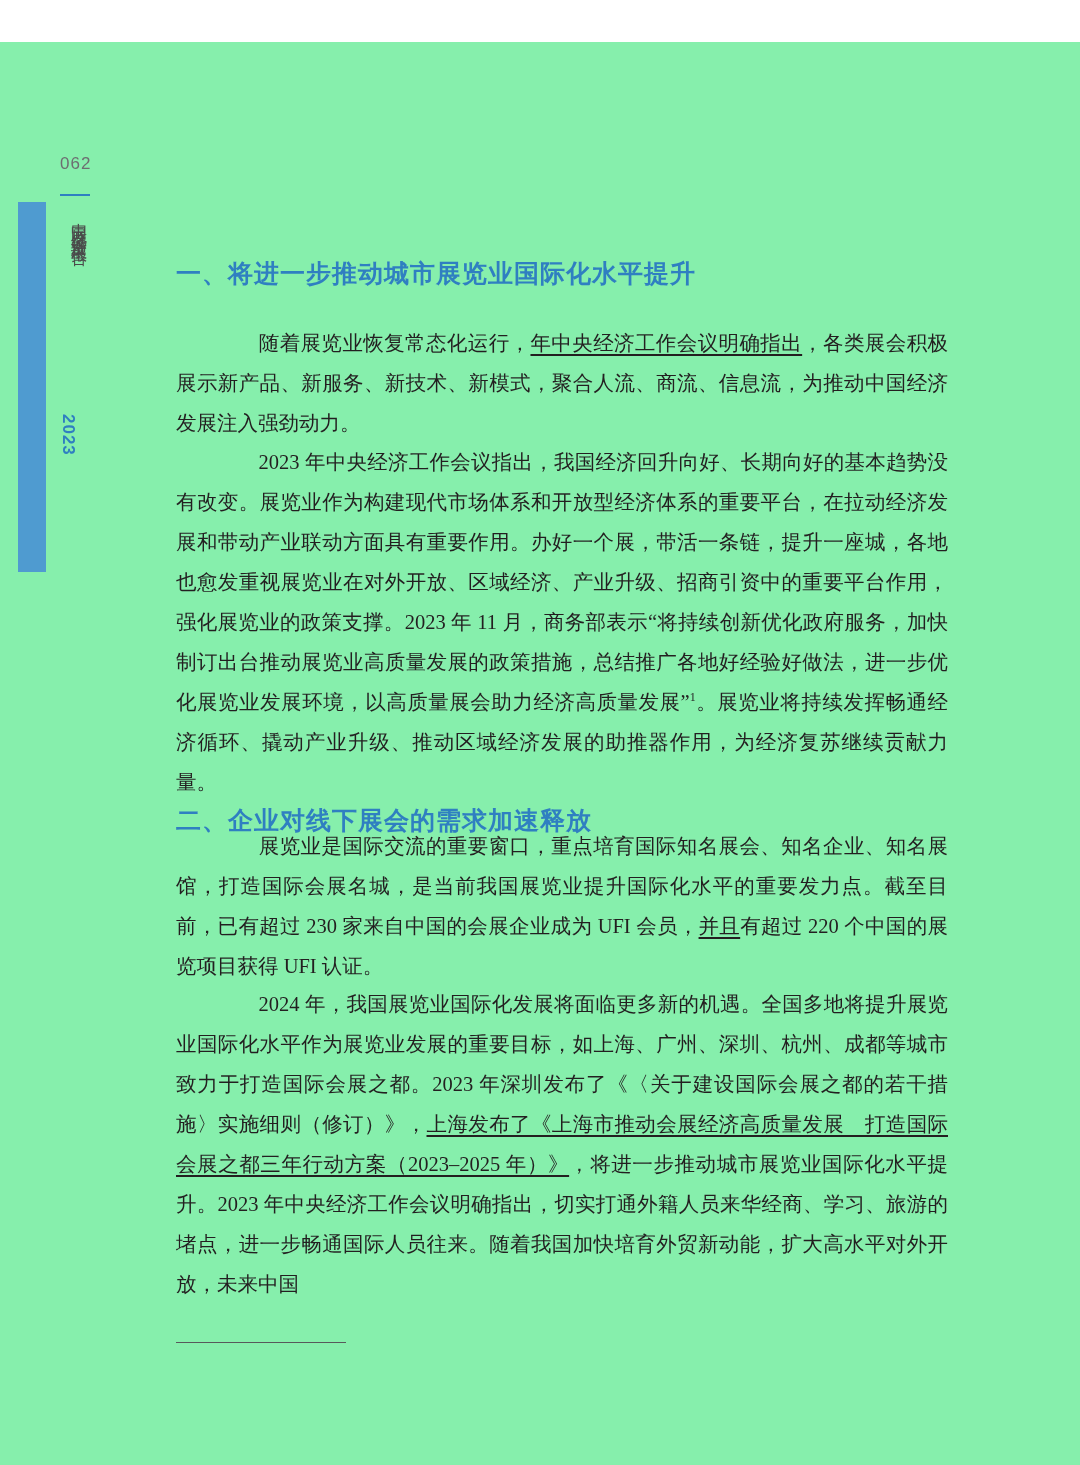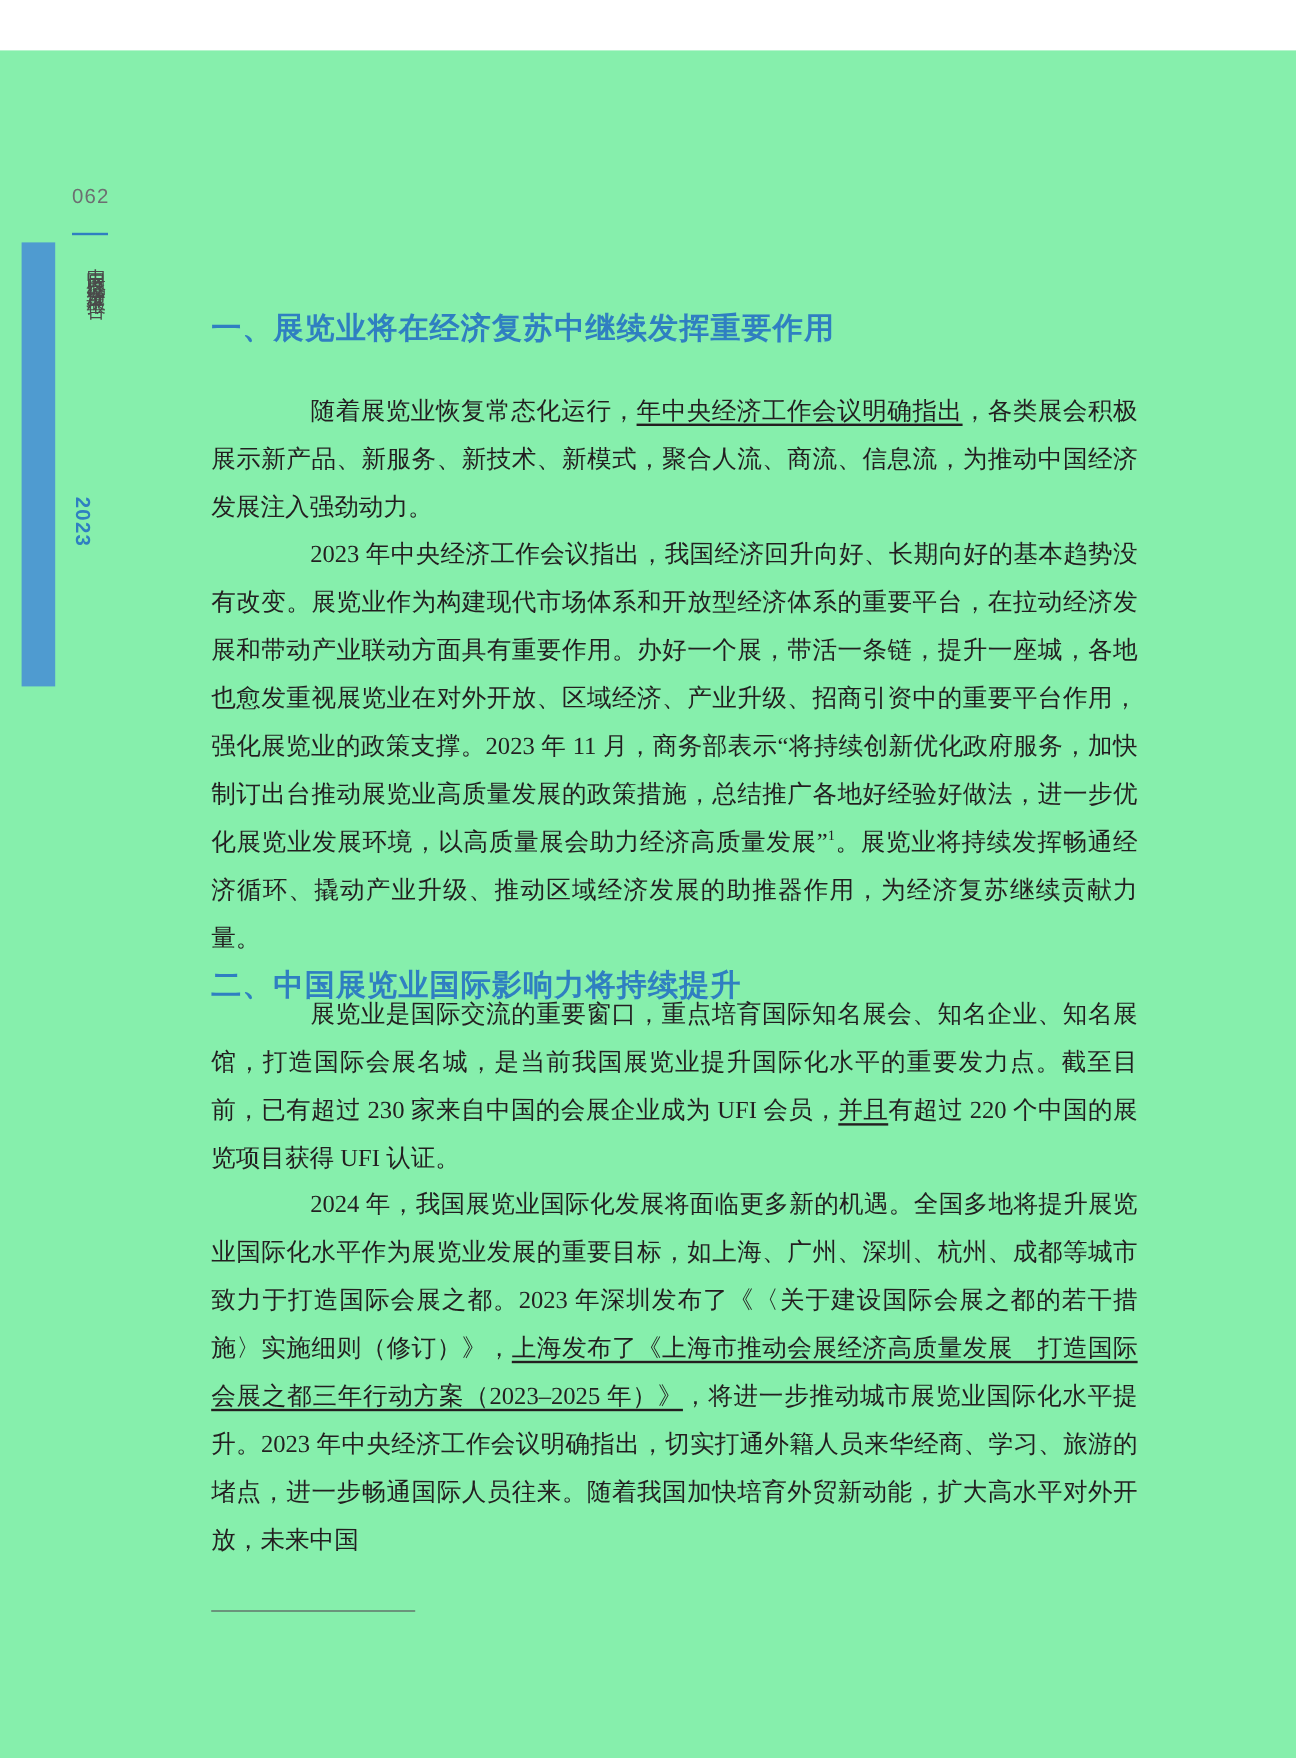--- a/index.html
+++ b/index.html
@@ -141,31 +141,31 @@
   <div class="side-rail">
     <div class="folio">062</div>
     <div class="rail-rule"></div>
     <div class="rail-bar"></div>
     <div class="rail-title">中国展览经济发展报告</div>
     <div class="rail-year">2023</div>
   </div>
 
   <div class="content">
 
-    <h2 class="section-heading h-1">一、展览业将在经济复苏中继续发挥重要作用</h2>
+    <h2 class="section-heading h-1">一、将进一步推动城市展览业国际化水平提升</h2>
 
     <p class="body p-1">
       　　随着展览业恢复常态化运行，<span class="u">年中央经济工作会议明确指出</span>，各类展会积极展示新产品、新服务、新技术、新模式，聚合人流、商流、信息流，为推动中国经济发展注入强劲动力。
     </p>
 
     <p class="body p-2">
       　　2023 年中央经济工作会议指出，我国经济回升向好、长期向好的基本趋势没有改变。展览业作为构建现代市场体系和开放型经济体系的重要平台，在拉动经济发展和带动产业联动方面具有重要作用。办好一个展，带活一条链，提升一座城，各地也愈发重视展览业在对外开放、区域经济、产业升级、招商引资中的重要平台作用，强化展览业的政策支撑。2023 年 11 月，商务部表示“将持续创新优化政府服务，加快制订出台推动展览业高质量发展的政策措施，总结推广各地好经验好做法，进一步优化展览业发展环境，以高质量展会助力经济高质量发展”<sup>1</sup>。展览业将持续发挥畅通经济循环、撬动产业升级、推动区域经济发展的助推器作用，为经济复苏继续贡献力量。
     </p>
 
-    <h2 class="section-heading h-2">二、中国展览业国际影响力将持续提升</h2>
+    <h2 class="section-heading h-2">二、企业对线下展会的需求加速释放</h2>
 
     <p class="body p-3">
       　　展览业是国际交流的重要窗口，重点培育国际知名展会、知名企业、知名展馆，打造国际会展名城，是当前我国展览业提升国际化水平的重要发力点。截至目前，已有超过 230 家来自中国的会展企业成为 UFI 会员，<span class="u">并且</span>有超过 220 个中国的展览项目获得 UFI 认证。
     </p>
 
     <p class="body p-4">
       　　2024 年，我国展览业国际化发展将面临更多新的机遇。全国多地将提升展览业国际化水平作为展览业发展的重要目标，如上海、广州、深圳、杭州、成都等城市致力于打造国际会展之都。2023 年深圳发布了《〈关于建设国际会展之都的若干措施〉实施细则（修订）》，<span class="u">上海发布了《上海市推动会展经济高质量发展　打造国际会展之都三年行动方案（2023–2025 年）》</span>，将进一步推动城市展览业国际化水平提升。2023 年中央经济工作会议明确指出，切实打通外籍人员来华经商、学习、旅游的堵点，进一步畅通国际人员往来。随着我国加快培育外贸新动能，扩大高水平对外开放，未来中国
     </p>
 
   </div>

